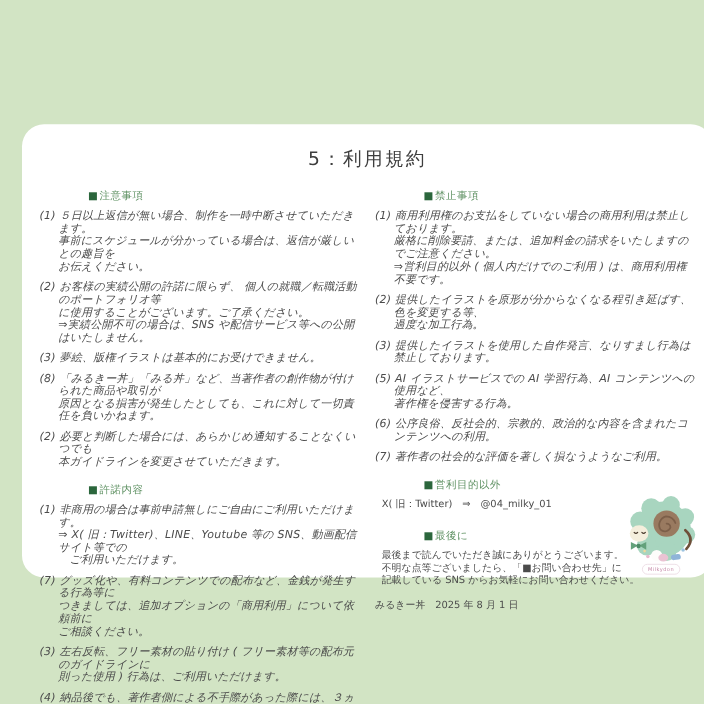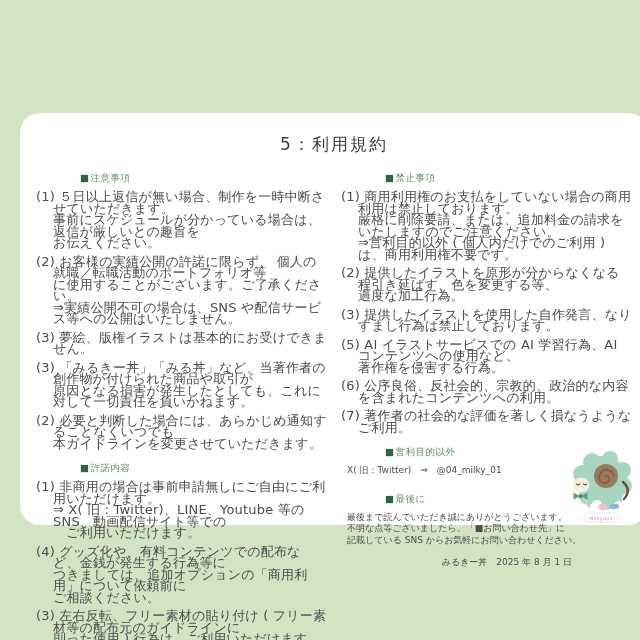--- a/index.html
+++ b/index.html
@@ -38,28 +38,29 @@
   .heading {
     font-size: 9.5px;
     letter-spacing: 0.5px;
     color: #5d9061;
     margin-bottom: 6px;
     padding-left: 44px;
   }
   .heading .bullet { color: #2b663c; margin-right: 1px; }
 
   .item {
-    font-size: 13px;
+    font-size: 10px;
     line-height: 11.5px;
     color: #4b4b4b;
     white-space: pre-wrap;
     padding-left: 17px;
     text-indent: -17px;
     margin: 0 0 7px 0;
     letter-spacing: 0.2px;
+    font-style: italic;
   }
 
   .contact-line {
     font-size: 9px;
     line-height: 11.5px;
     color: #4b4b4b;
     padding-left: 6px;
     margin-bottom: 16px;
   }
 
@@ -67,21 +68,21 @@
     font-size: 9px;
     line-height: 11.5px;
     color: #4b4b4b;
     white-space: pre-wrap;
     padding-left: 6px;
   }
   .signature {
     font-size: 9px;
     line-height: 11.5px;
     color: #4b4b4b;
-    text-align: right;
+    text-align: left;
     margin-top: 11px;
     padding-right: 60px;
   }
 
   .mascot {
     position: absolute;
     right: 12px; bottom: 0px;
     width: 70px; height: 76px;
   }
 </style>
@@ -100,34 +101,34 @@
         <div class="heading">
           <span class="bullet">■</span><span>注意事項</span>
         </div>
         <p class="item">(1) ５日以上返信が無い場合、制作を一時中断させていただきます。
 事前にスケジュールが分かっている場合は、返信が厳しいとの趣旨を
 お伝えください。</p>
         <p class="item">(2) お客様の実績公開の許諾に限らず、 個人の就職／転職活動のポートフォリオ等
 に使用することがございます。ご了承ください。
 ⇒実績公開不可の場合は、SNS や配信サービス等への公開はいたしません。</p>
         <p class="item">(3) 夢絵、版権イラストは基本的にお受けできません。</p>
-        <p class="item">(3) 「みるきー丼」「みる丼」など、当著作者の創作物が付けられた商品や取引が
+        <p class="item">(8) 「みるきー丼」「みる丼」など、当著作者の創作物が付けられた商品や取引が
 原因となる損害が発生したとしても、これに対して一切責任を負いかねます。</p>
         <p class="item">(2) 必要と判断した場合には、あらかじめ通知することなくいつでも
 本ガイドラインを変更させていただきます。</p>
       </div>
 
       <div class="section">
         <div class="heading">
           <span class="bullet">■</span><span>許諾内容</span>
         </div>
         <p class="item">(1) 非商用の場合は事前申請無しにご自由にご利用いただけます。
 ⇒ X( 旧：Twitter)、LINE、Youtube 等の SNS、動画配信サイト等での
 　ご利用いただけます。</p>
-        <p class="item">(4) グッズ化や、有料コンテンツでの配布など、金銭が発生する行為等に
+        <p class="item">(7) グッズ化や、有料コンテンツでの配布など、金銭が発生する行為等に
 つきましては、追加オプションの「商用利用」について依頼前に
 ご相談ください。</p>
         <p class="item">(3) 左右反転、フリー素材の貼り付け ( フリー素材等の配布元のガイドラインに
 則った使用 ) 行為は、ご利用いただけます。</p>
         <p class="item">(4) 納品後でも、著作者側による不手際があった際には、３ヵ月以内に限り
 無償による修正を行います。</p>
       </div>
 
     </div>
 

